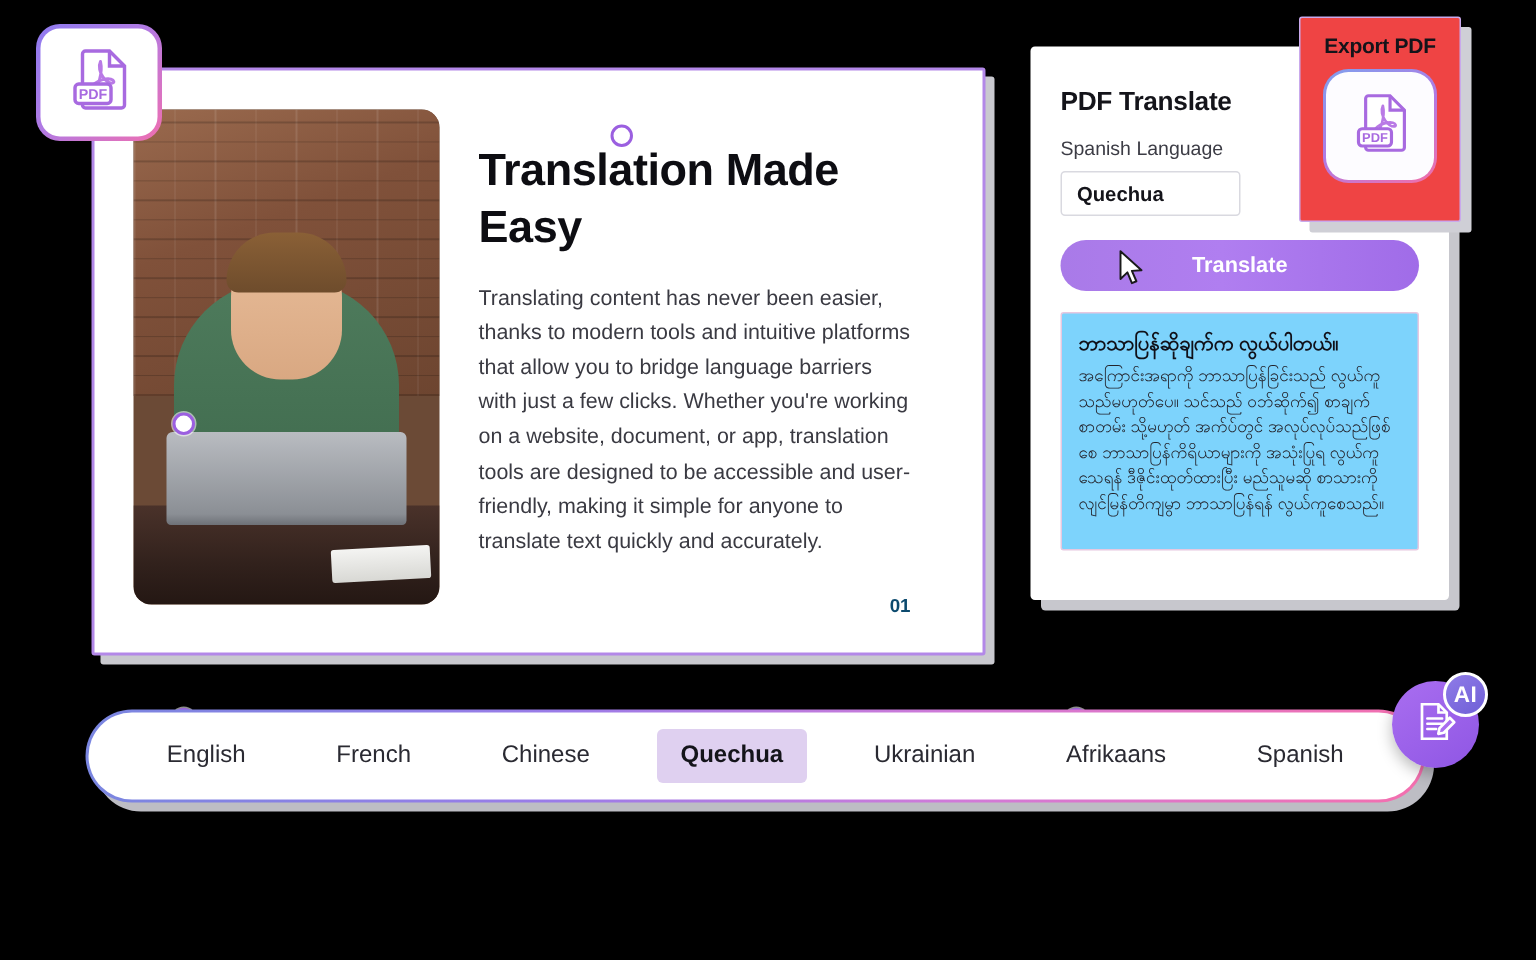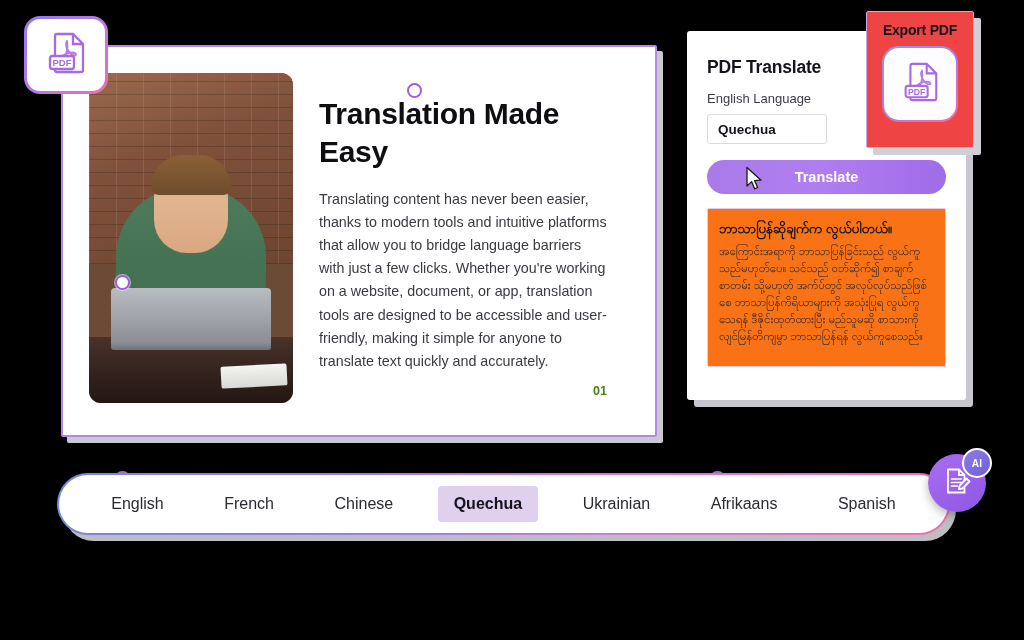--- a/index.html
+++ b/index.html
@@ -80,22 +80,22 @@
     font-size: 30px; font-weight: bold; color: #0d0d12;
     line-height: 1.28; letter-spacing: -0.3px;
     max-width: 270px;
   }
   .slide-body {
     margin-top: 16px;
     font-size: 14.3px; color: #3a3a42; line-height: 1.62;
     max-width: 312px;
   }
   .slide-pageno {
-    position: absolute; right: 0; bottom: 17px;
-    font-size: 12.5px; font-weight: bold; color: #4d7c0f;
+    position: absolute; right: 0; bottom: 4px;
+    font-size: 12.5px; font-weight: bold; color: #0c4a6e;
   }
 
   
   .handle {
     position: absolute; width: 15px; height: 15px;
     background: #fff; border: 2px solid #9b5fe0; border-radius: 50%;
     box-shadow: 0 0 0 1px rgba(255,255,255,.55);
   }
   .h-tc { left: 346px; top: 38px; }
   .h-tr { left: 649px; top: 38px; }
@@ -138,21 +138,21 @@
     border-radius: 17px; border: none;
     background: linear-gradient(90deg, #a97ae8 0%, #b07ef0 45%, #a06ce8 100%);
     color: #fff; font-size: 14.5px; font-weight: bold;
     display: flex; align-items: center; justify-content: center;
     position: relative; cursor: pointer;
   }
   .cursor-arrow { position: absolute; left: 38px; top: 6px; width: 20px; height: 26px; }
 
   .result-box {
     margin-top: 14px; height: 159px;
-    border: 1px solid #e6c8e0; border-radius: 2px; background: #f97316;
+    border: 1px solid #e6c8e0; border-radius: 2px; background: #7dd3fc;
     padding: 10px 11px; overflow: hidden;
   }
   .result-title {
     font-size: 13.5px; font-weight: bold; color: #101018;
     line-height: 1.45; margin-bottom: 4px;
   }
   .result-body { font-size: 11.4px; color: #23232b; line-height: 1.5; }
 
   
   .export-wrap { position: absolute; left: 866px; top: 11px; width: 108px; height: 137px; }
@@ -204,21 +204,21 @@
     background: linear-gradient(145deg, #a96ef0 0%, #8f56e4 100%);
     display: flex; align-items: center; justify-content: center;
     box-shadow: 0 4px 10px rgba(0,0,0,.28);
   }
   .ai-chip {
     position: absolute; left: 962px; top: 448px; width: 30px; height: 30px;
     border-radius: 50%;
     background: linear-gradient(145deg, #8f7ce8 0%, #6f5fd6 100%);
     border: 2px solid #fff;
     display: flex; align-items: center; justify-content: center;
-    color: #fff; font-size: 10px; font-weight: bold; letter-spacing: .3px;
+    color: #fff; font-size: 15px; font-weight: bold; letter-spacing: .3px;
   }
 </style>
 </head>
 <body>
 
 <div id="root">
 
   <div class="slide-wrap">
     <div class="slide-shadow"></div>
     <div class="slide-card">
@@ -262,21 +262,21 @@
           <text x="19" y="38" font-family="Liberation Sans, sans-serif" font-size="9.5" font-weight="bold" fill="#a86ae0" text-anchor="middle">PDF</text>
         </svg>
       </span>
     </div>
   </div>
 
   <div class="panel-wrap">
     <div class="panel-shadow"></div>
     <div class="panel">
       <div class="panel-title">PDF Translate</div>
-      <div class="panel-label">English Language</div>
+      <div class="panel-label">Spanish Language</div>
 
       <div class="lang-input">
         <span title="Select language">Quechua</span>
       </div>
 
       <div class="translate-btn">
         <span>Translate</span>
         <span class="cursor-arrow">
           <svg width="20" height="26" viewBox="0 0 20 26">
             <path d="M2 1.5 L2 20 L6.6 15.6 L9.6 22.8 L12.6 21.5 L9.6 14.6 L16 14.2 Z" fill="#ffffff" stroke="#1a1a1a" stroke-width="1.3" stroke-linejoin="round"></path>

